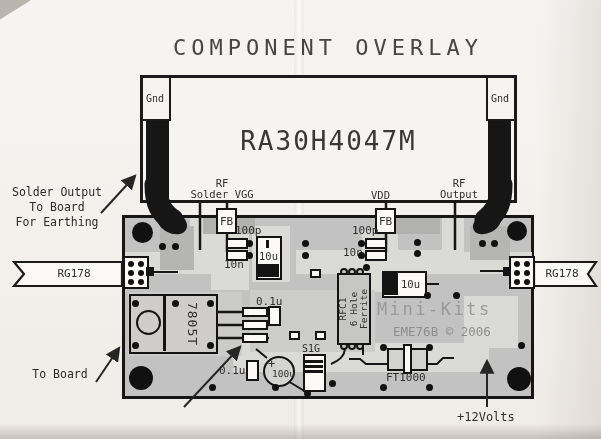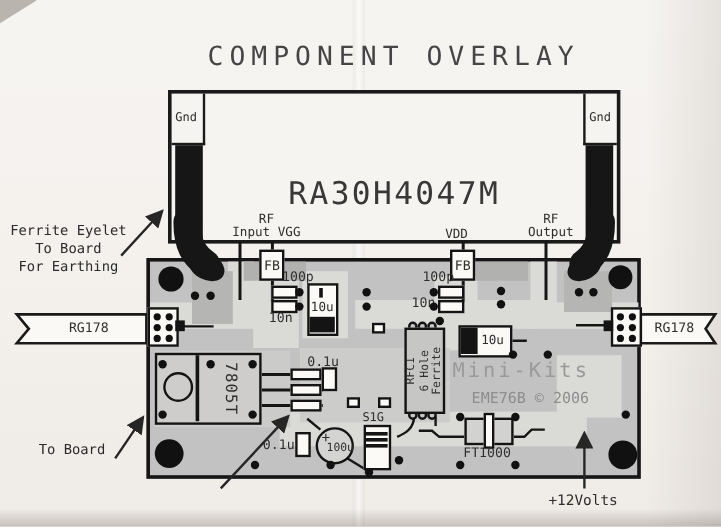--- a/index.html
+++ b/index.html
@@ -39,24 +39,24 @@
     <div style="position:absolute;left:0;top:0;width:28px;height:43px;border-right:2.5px solid #1a1a1a;
                 border-bottom:2.5px solid #1a1a1a;box-sizing:border-box;">
       <div class="t" style="left:3px;top:16px;font-size:10px;">Gnd</div>
     </div>
     <div style="position:absolute;right:0;top:0;width:28px;height:43px;border-left:2.5px solid #1a1a1a;
                 border-bottom:2.5px solid #1a1a1a;box-sizing:border-box;">
       <div class="t" style="left:3px;top:16px;font-size:10px;">Gnd</div>
     </div>
     <div style="position:absolute;left:3px;top:43px;width:23px;height:79px;background:#161616;"></div>
     <div style="position:absolute;right:3px;top:43px;width:23px;height:79px;background:#161616;"></div>
-    <div class="t" style="left:0;top:50px;width:371px;text-align:center;font-size:26px;letter-spacing:2px;color:#383838;margin-top:21px;">RA30H4047M</div>
+    <div class="t" style="left:0;top:50px;width:371px;text-align:center;font-size:26px;letter-spacing:2px;color:#383838;">RA30H4047M</div>
     <div class="t" style="left:42px;top:100px;width:74px;text-align:center;font-size:10.5px;line-height:11px;white-space:normal;">
       <div>RF</div>
-      <div>Input VGG</div>
+      <div>Solder VGG</div>
     </div>
     <div class="t" style="left:228px;top:112px;font-size:10.5px;">VDD</div>
     <div class="t" style="left:288px;top:100px;width:56px;text-align:center;font-size:10.5px;line-height:11px;white-space:normal;">
       <div>RF</div>
       <div>Output</div>
     </div>
   </div>
 
   <div style="position:absolute;left:122px;top:215px;width:412px;height:184px;
               border:3px solid #161616;box-sizing:border-box;background:#c2c2c2;z-index:10;"></div>
@@ -243,21 +243,21 @@
   <div class="dot" style="left:172px;top:243px;"></div>
   <div class="dot" style="left:479px;top:240px;"></div>
   <div class="dot" style="left:491px;top:240px;"></div>
   <div class="dot" style="left:132px;top:300px;"></div>
   <div class="dot" style="left:172px;top:300px;"></div>
   <div class="dot" style="left:207px;top:300px;"></div>
   <div class="dot" style="left:132px;top:342px;"></div>
   <div class="dot" style="left:207px;top:342px;"></div>
 
   <div class="note" style="left:4px;top:185px;width:106px;">
-    <div>Ferrite Eyelet</div>
+    <div>Solder Output</div>
     <div>To Board</div>
     <div>For Earthing</div>
   </div>
   <div class="note" style="left:0px;top:367px;width:120px;">
     <div>To Board</div>
   </div>
   <div class="t" style="left:457px;top:411px;font-size:12px;z-index:6;">+12Volts</div>
 
 </div>
 

